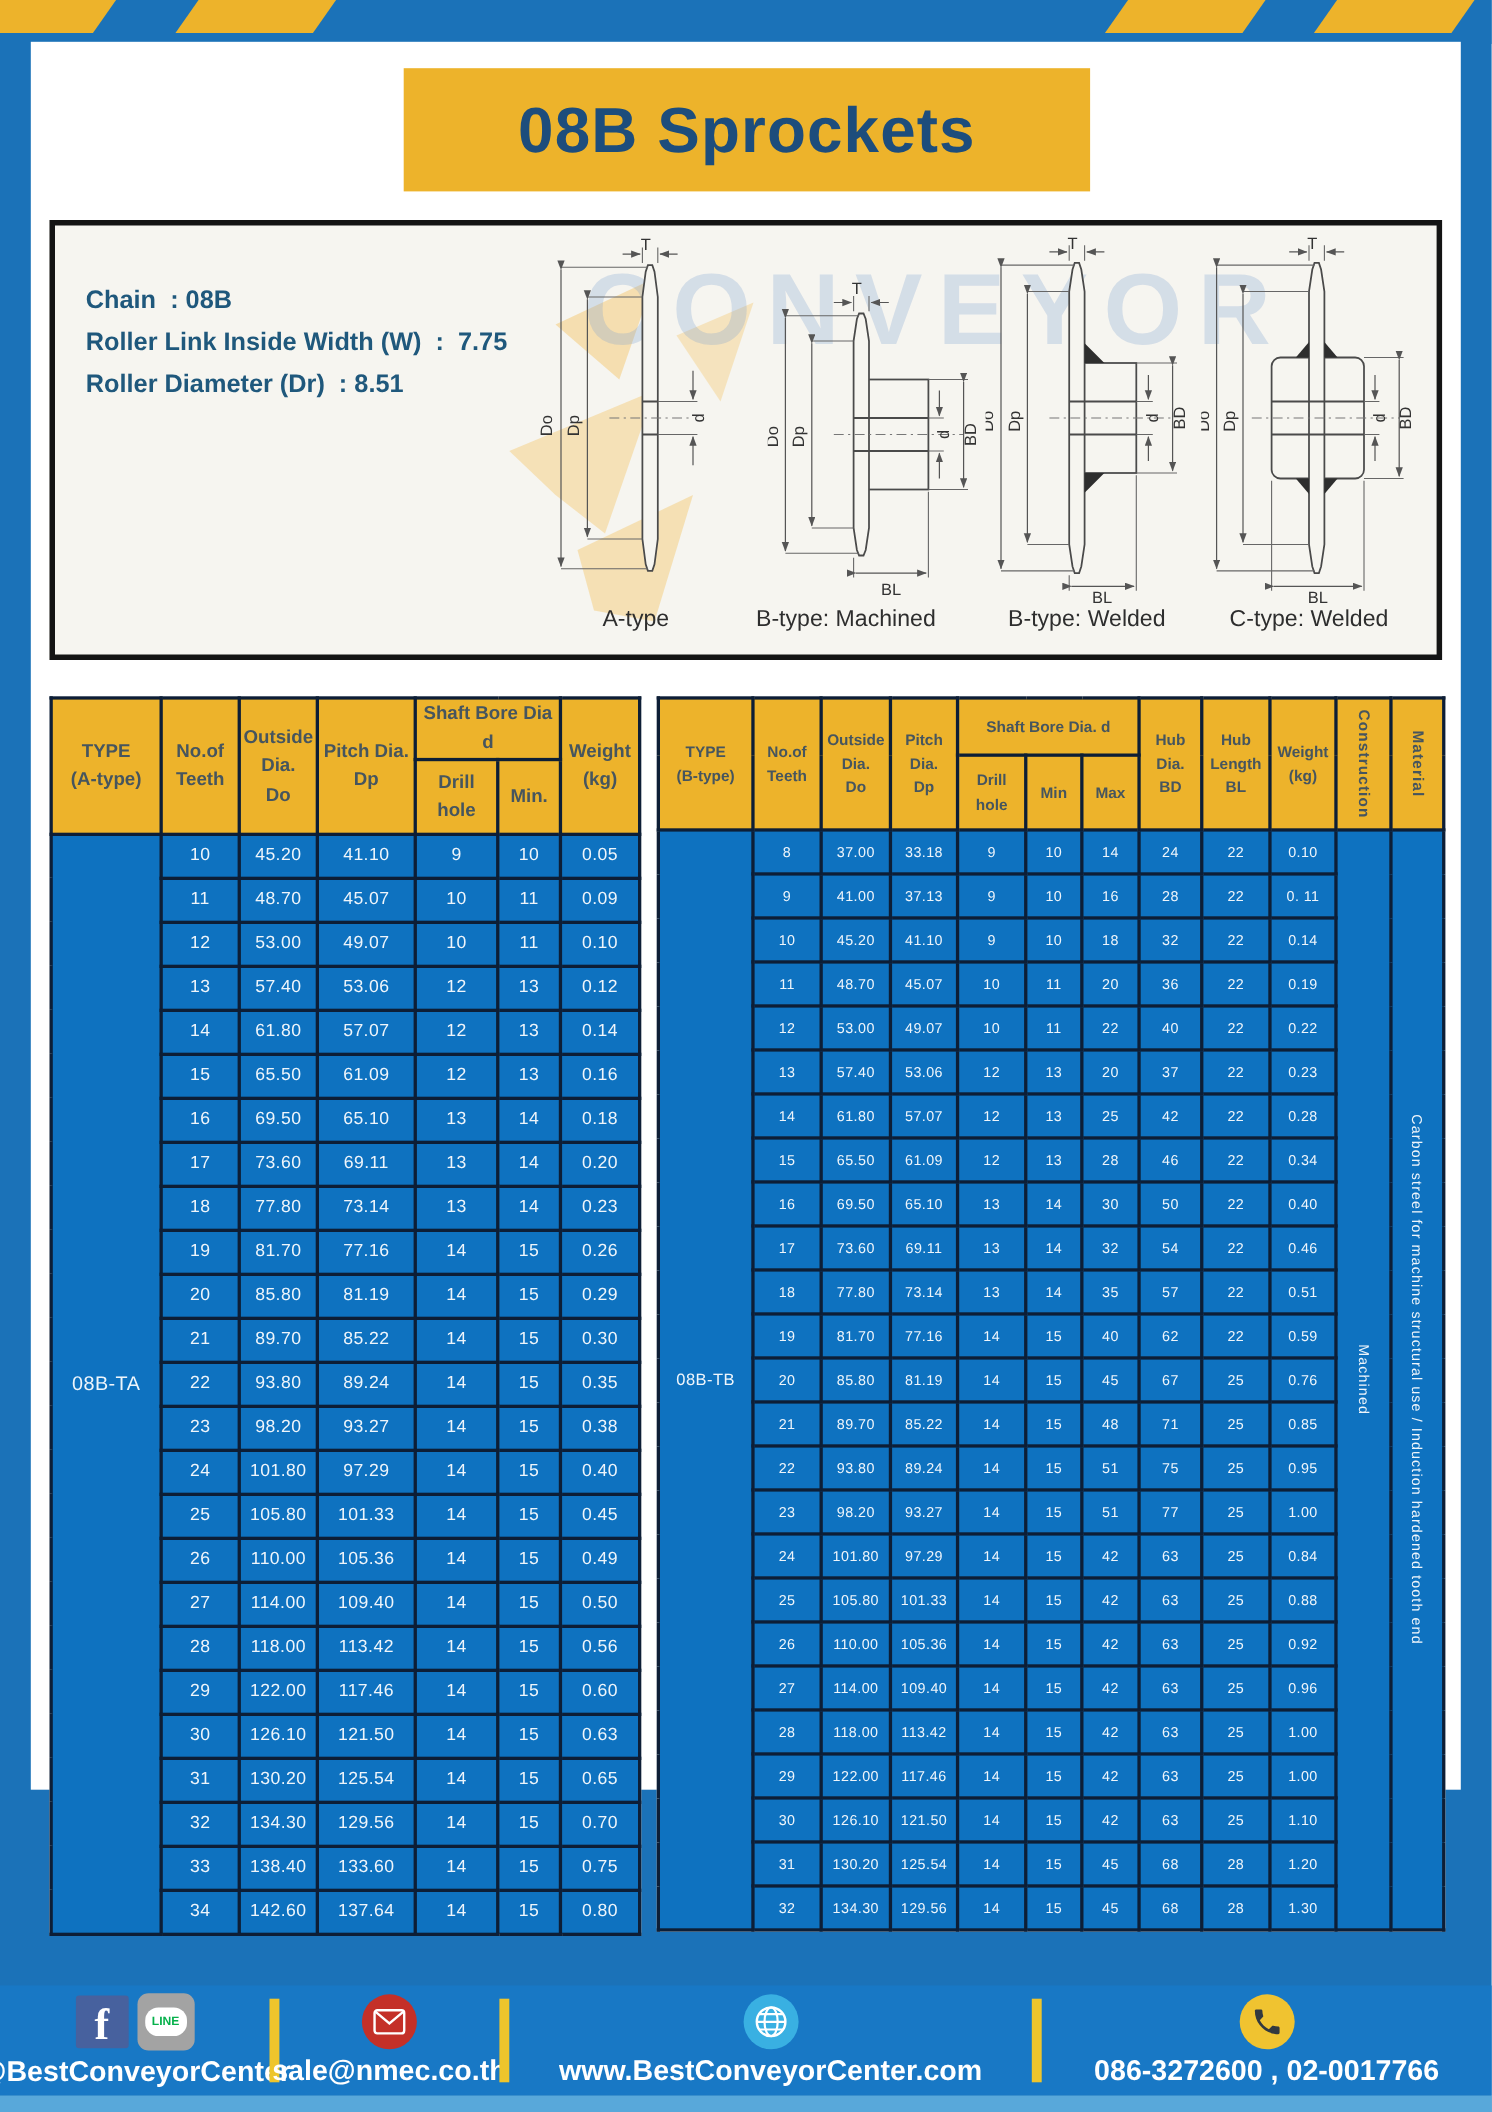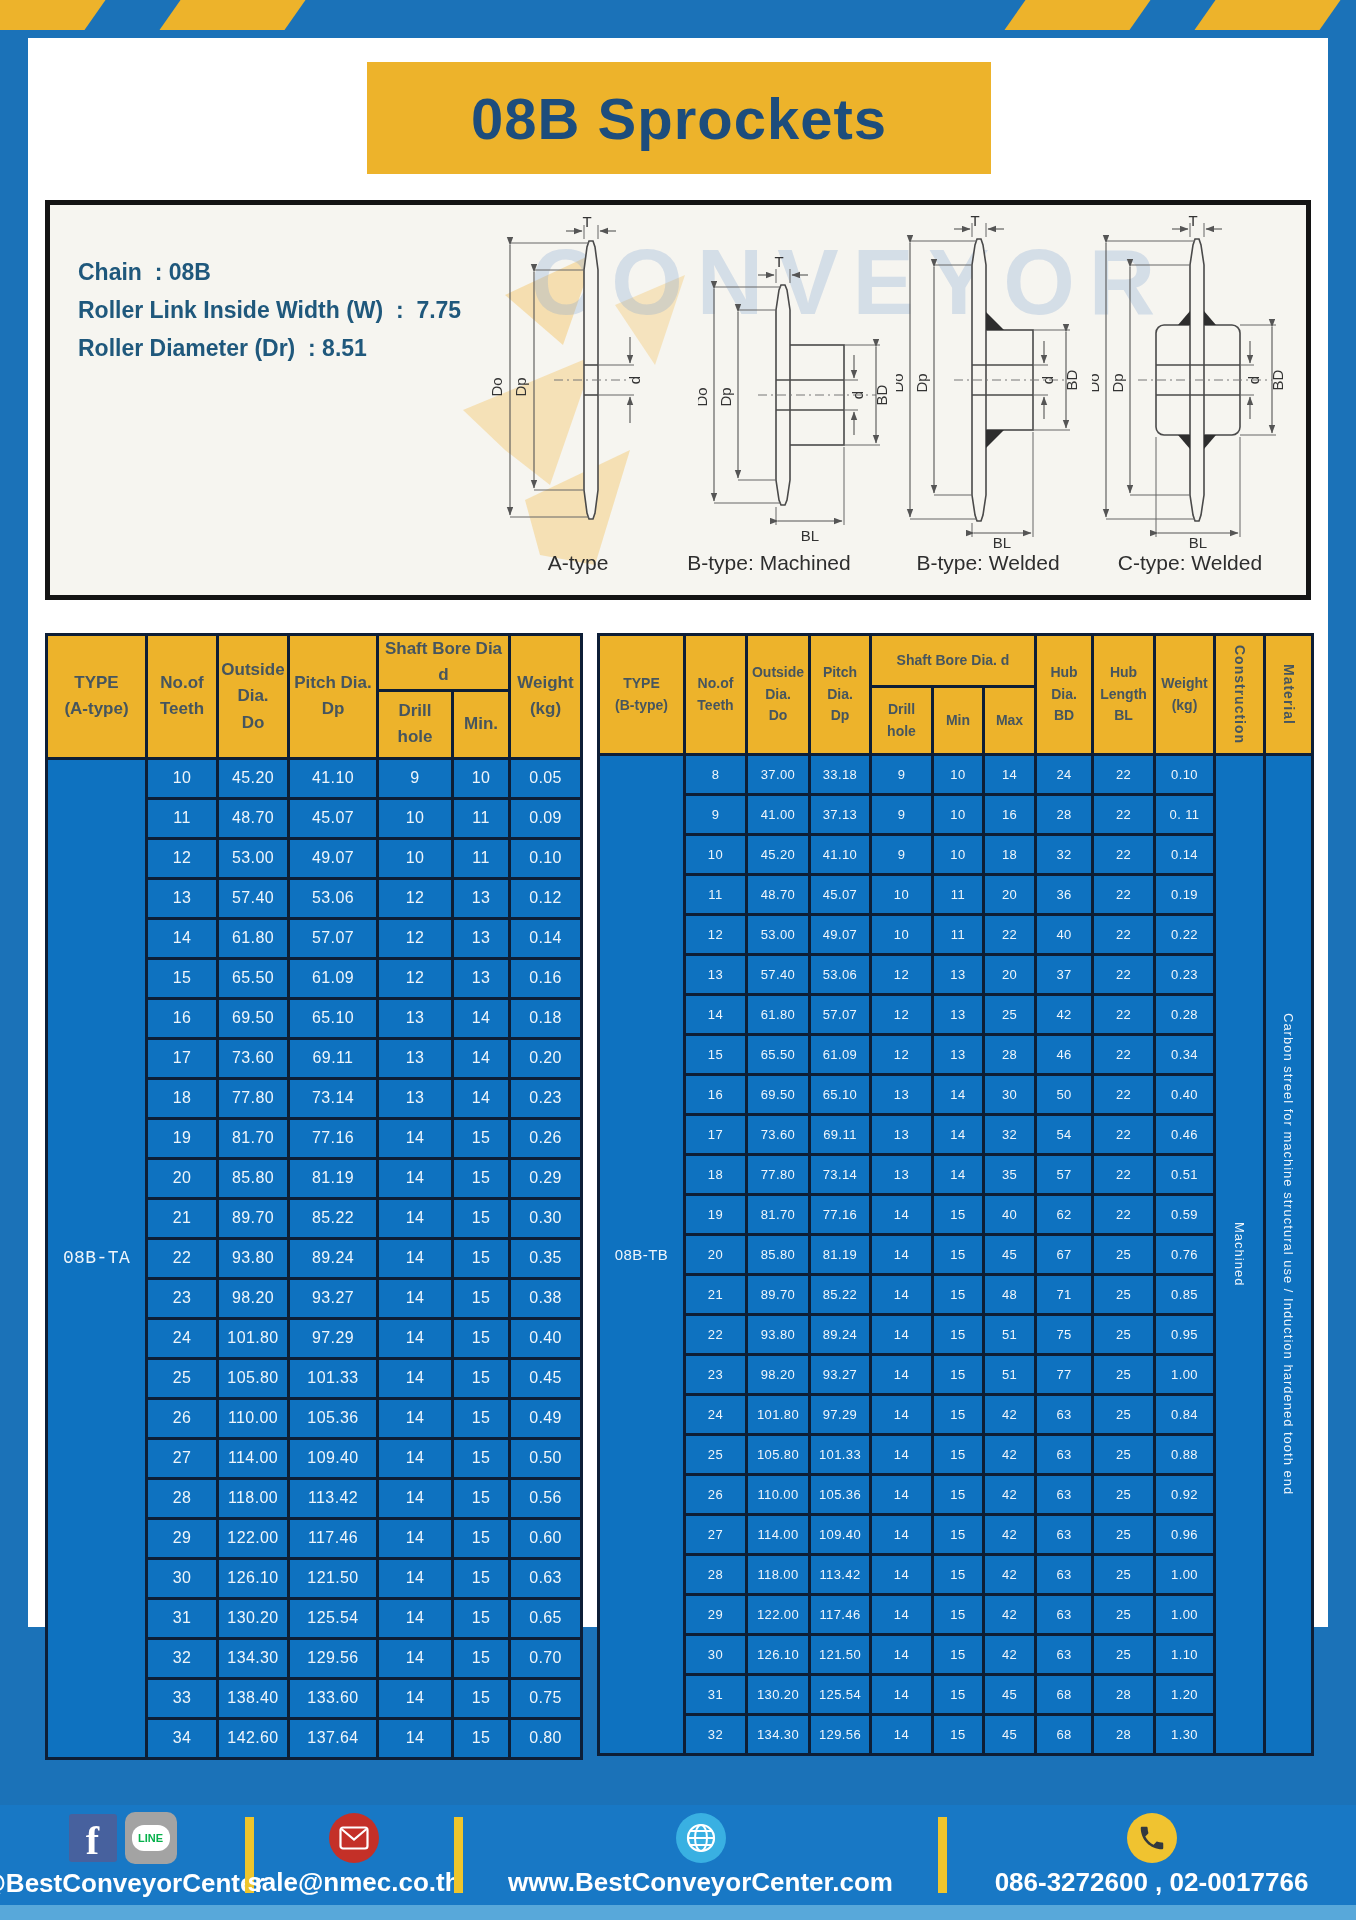--- a/index.html
+++ b/index.html
@@ -58,21 +58,21 @@
     white-space:pre-line; line-height:1.55;
   }
   .tbl-a th { border:3px solid #0d1e36; font-size:17px; }
   .tbl-b th { border:3px solid #0d1e36; font-size:14px; }
   td {
     background:#0e72c0; color:#eef5fb; text-align:center; vertical-align:middle;
     letter-spacing:0.4px;
   }
   .tbl-a td { border:3px solid #0d1e36; font-size:16px; height:40px; }
   .tbl-b td { border:3px solid #0d1e36; font-size:13px; height:40px; }
-  .tbl-a .type-cell { font-size:18px;font-family:Liberation Mono, monospace; }
+  .tbl-a .type-cell { font-size:18px; }
   .tbl-b .type-cell { font-size:15px; }
   .th-vert, .vert-cell {
     writing-mode:vertical-rl; text-align:center; letter-spacing:1px;
   }
   .tbl-b .th-vert { font-size:14px; }
   .tbl-b .vert-cell { font-size:13px; }
   .hr1 { height:52px; } .hr2 { height:68px; }
 
   
   .footer { position:absolute; left:0; top:1805px; width:1356px; height:100px; background:#1878c5;

